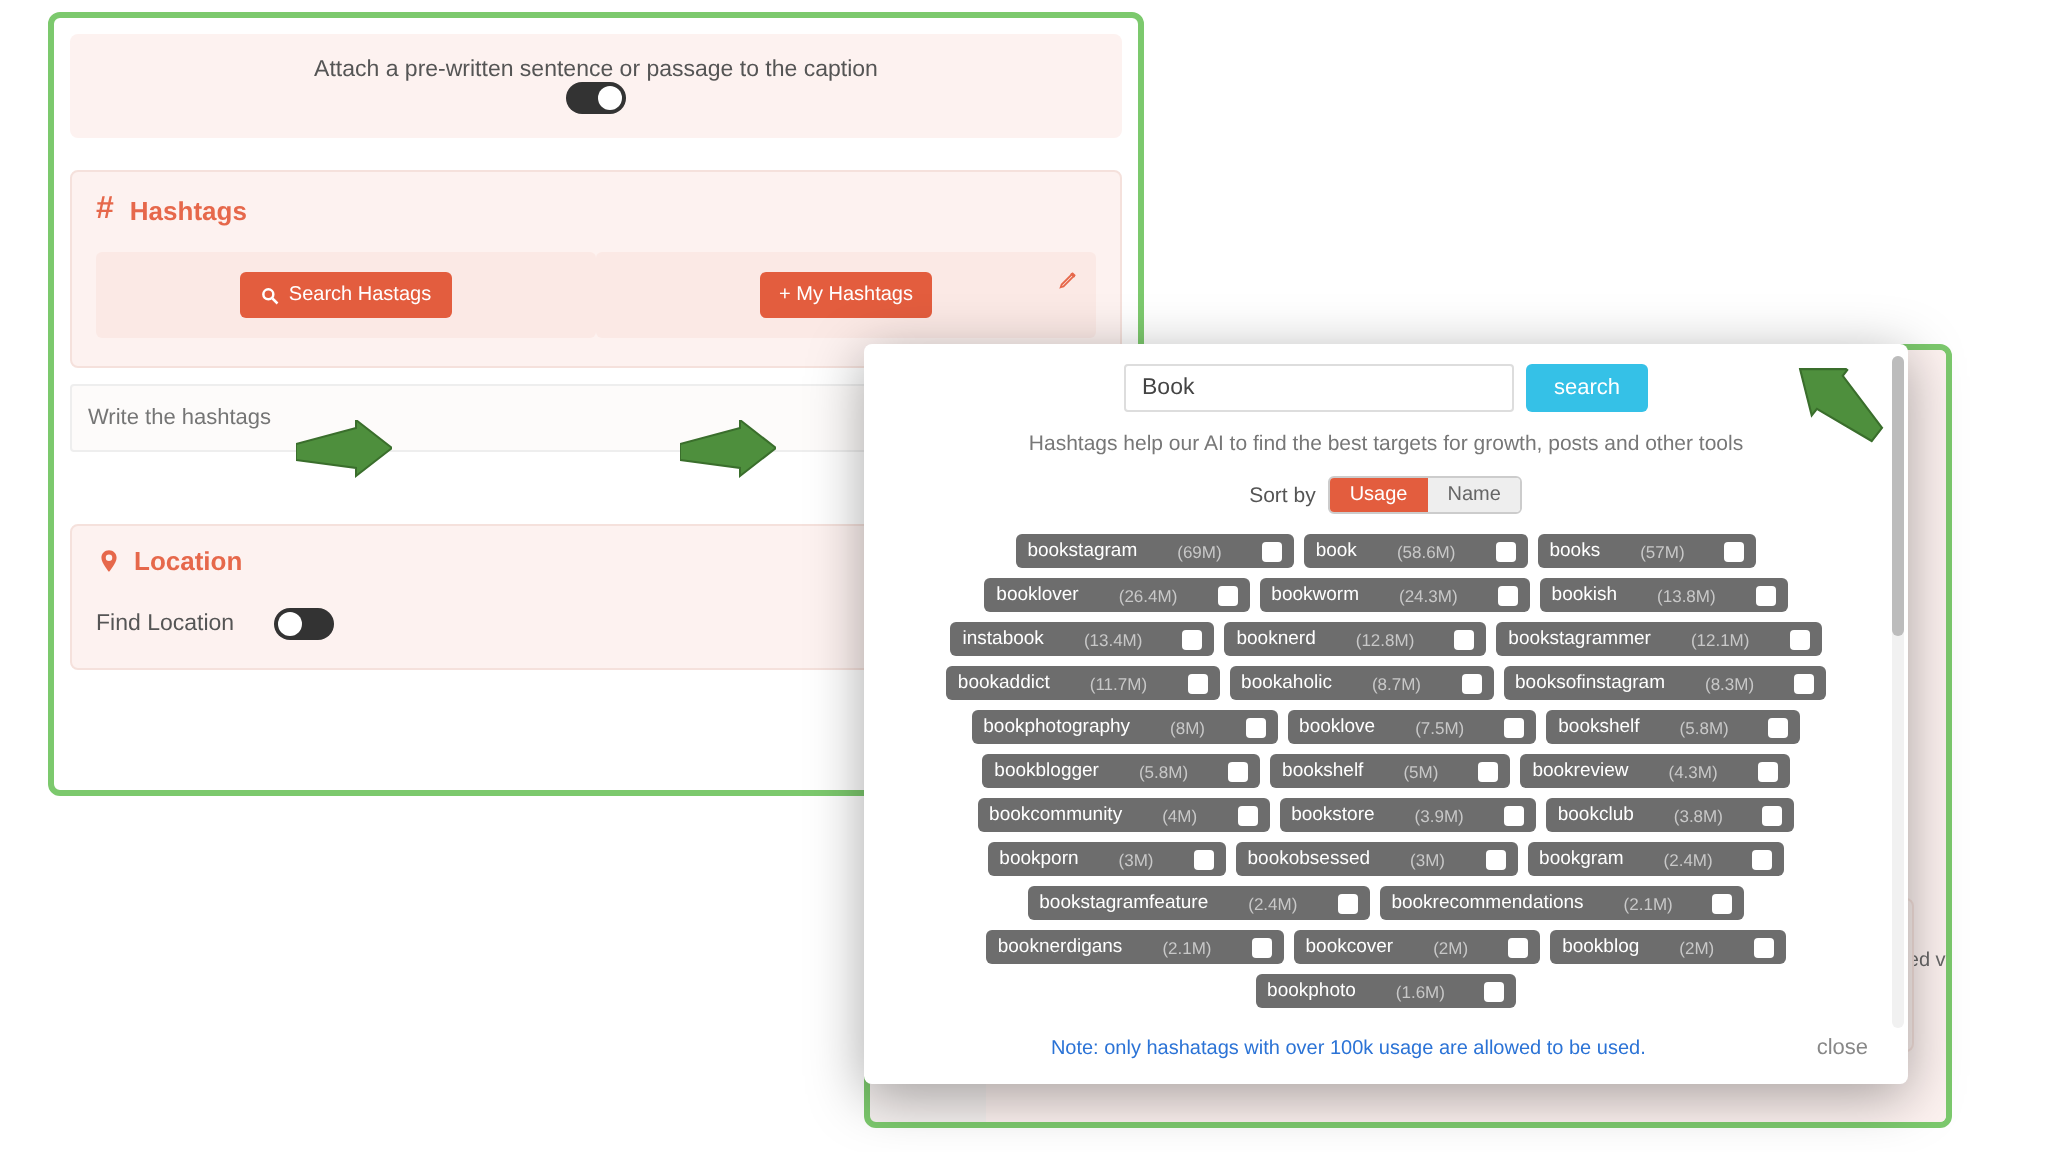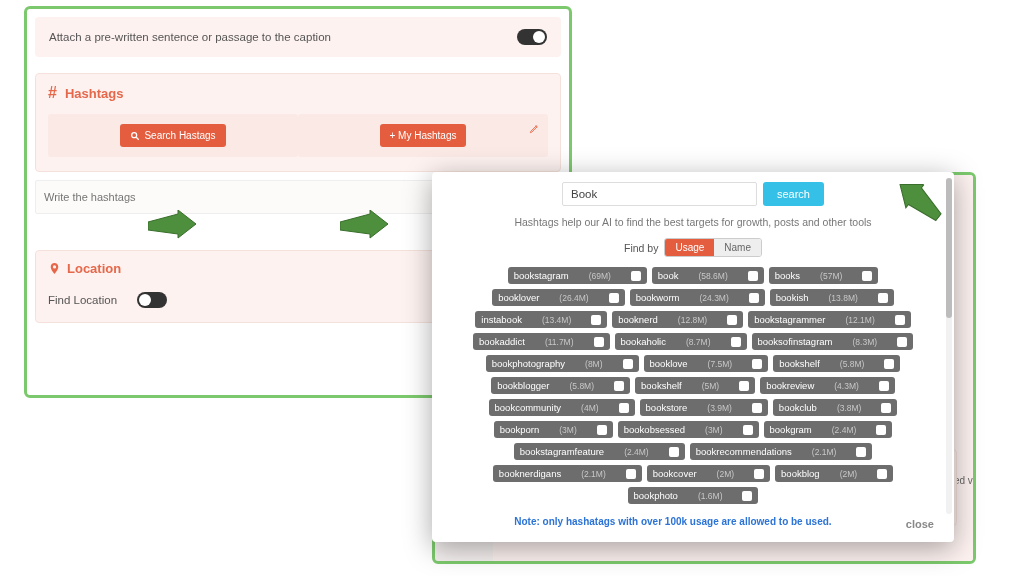--- a/index.html
+++ b/index.html
@@ -8,21 +8,21 @@
   
   .panel-left {
     position: absolute; left: 24px; top: 6px; width: 548px; height: 392px;
     border: 3px solid #7cc96d; border-radius: 6px; background: #fff;
     overflow: hidden;
   }
   .pl-pad { padding: 8px; }
   .attach-row {
     background: #fdf2f0; border-radius: 4px; padding: 12px 14px;
     display: flex; justify-content: space-between; align-items: center;
-    font-size: 11.5px; color: #555;
+    font-size: 11.5px; color: #555; flex-direction: column;
   }
   .toggle { width: 30px; height: 16px; border-radius: 16px; position: relative; }
   .toggle.on { background: #333; }
   .toggle.off { background: #333; }
   .toggle .knob { position: absolute; top: 2px; width: 12px; height: 12px; border-radius: 50%; background: #fff; }
   .toggle.on .knob { right: 2px; }
   .toggle.off .knob { left: 2px; }
 
   .card {
     background: #fdf2f0; border: 1px solid #f5e1dc; border-radius: 4px;
@@ -110,23 +110,22 @@
     display: inline-flex; align-items: center; gap: 20px;
     background: #6d6d6d; color: #fff; border-radius: 3px;
     padding: 3px 6px; font-size: 9.5px; white-space: nowrap;
   }
   .tag .count { color: #c8c8c8; font-size: 8.5px; }
   .tag .chk {
     width: 10px; height: 10px; border-radius: 2px; background: #fff;
     display: inline-block;
   }
   .modal-footer {
-    display: flex; justify-content: space-between; 
+    display: flex; justify-content: space-between; align-items: center;
     padding: 6px 14px 4px;
-    font-weight: bold;
   }
   .modal-note { font-size: 10px; color: #2b73d6; text-align: center; flex: 1; }
   .close-btn { font-size: 11px; color: #888; cursor: pointer; padding: 2px 6px; }
 
   
   .arrow { position: absolute; z-index: 20; }
   .arrow svg { display: block; }
 </style>
 </head>
 <body>
@@ -211,21 +210,21 @@
 <div class="modal">
   <div class="modal-scroll-track"></div>
   <div class="modal-scroll-thumb"></div>
 
   <div class="modal-search-row">
     <input class="modal-search-input" value="Book" style="">
     <div class="btn-search">search</div>
   </div>
   <div class="modal-help">Hashtags help our AI to find the best targets for growth, posts and other tools</div>
   <div class="sort-row">
-    <span>Find by</span>
+    <span>Sort by</span>
     <span class="sort-pill">
       <span class="sort-opt active">Usage</span>
       <span class="sort-opt inactive">Name</span>
     </span>
   </div>
 
   <div class="tags-wrap" id="tags-wrap">
       <div class="tag">
         <span>bookstagram</span>
         <span class="count">(69M)</span>

